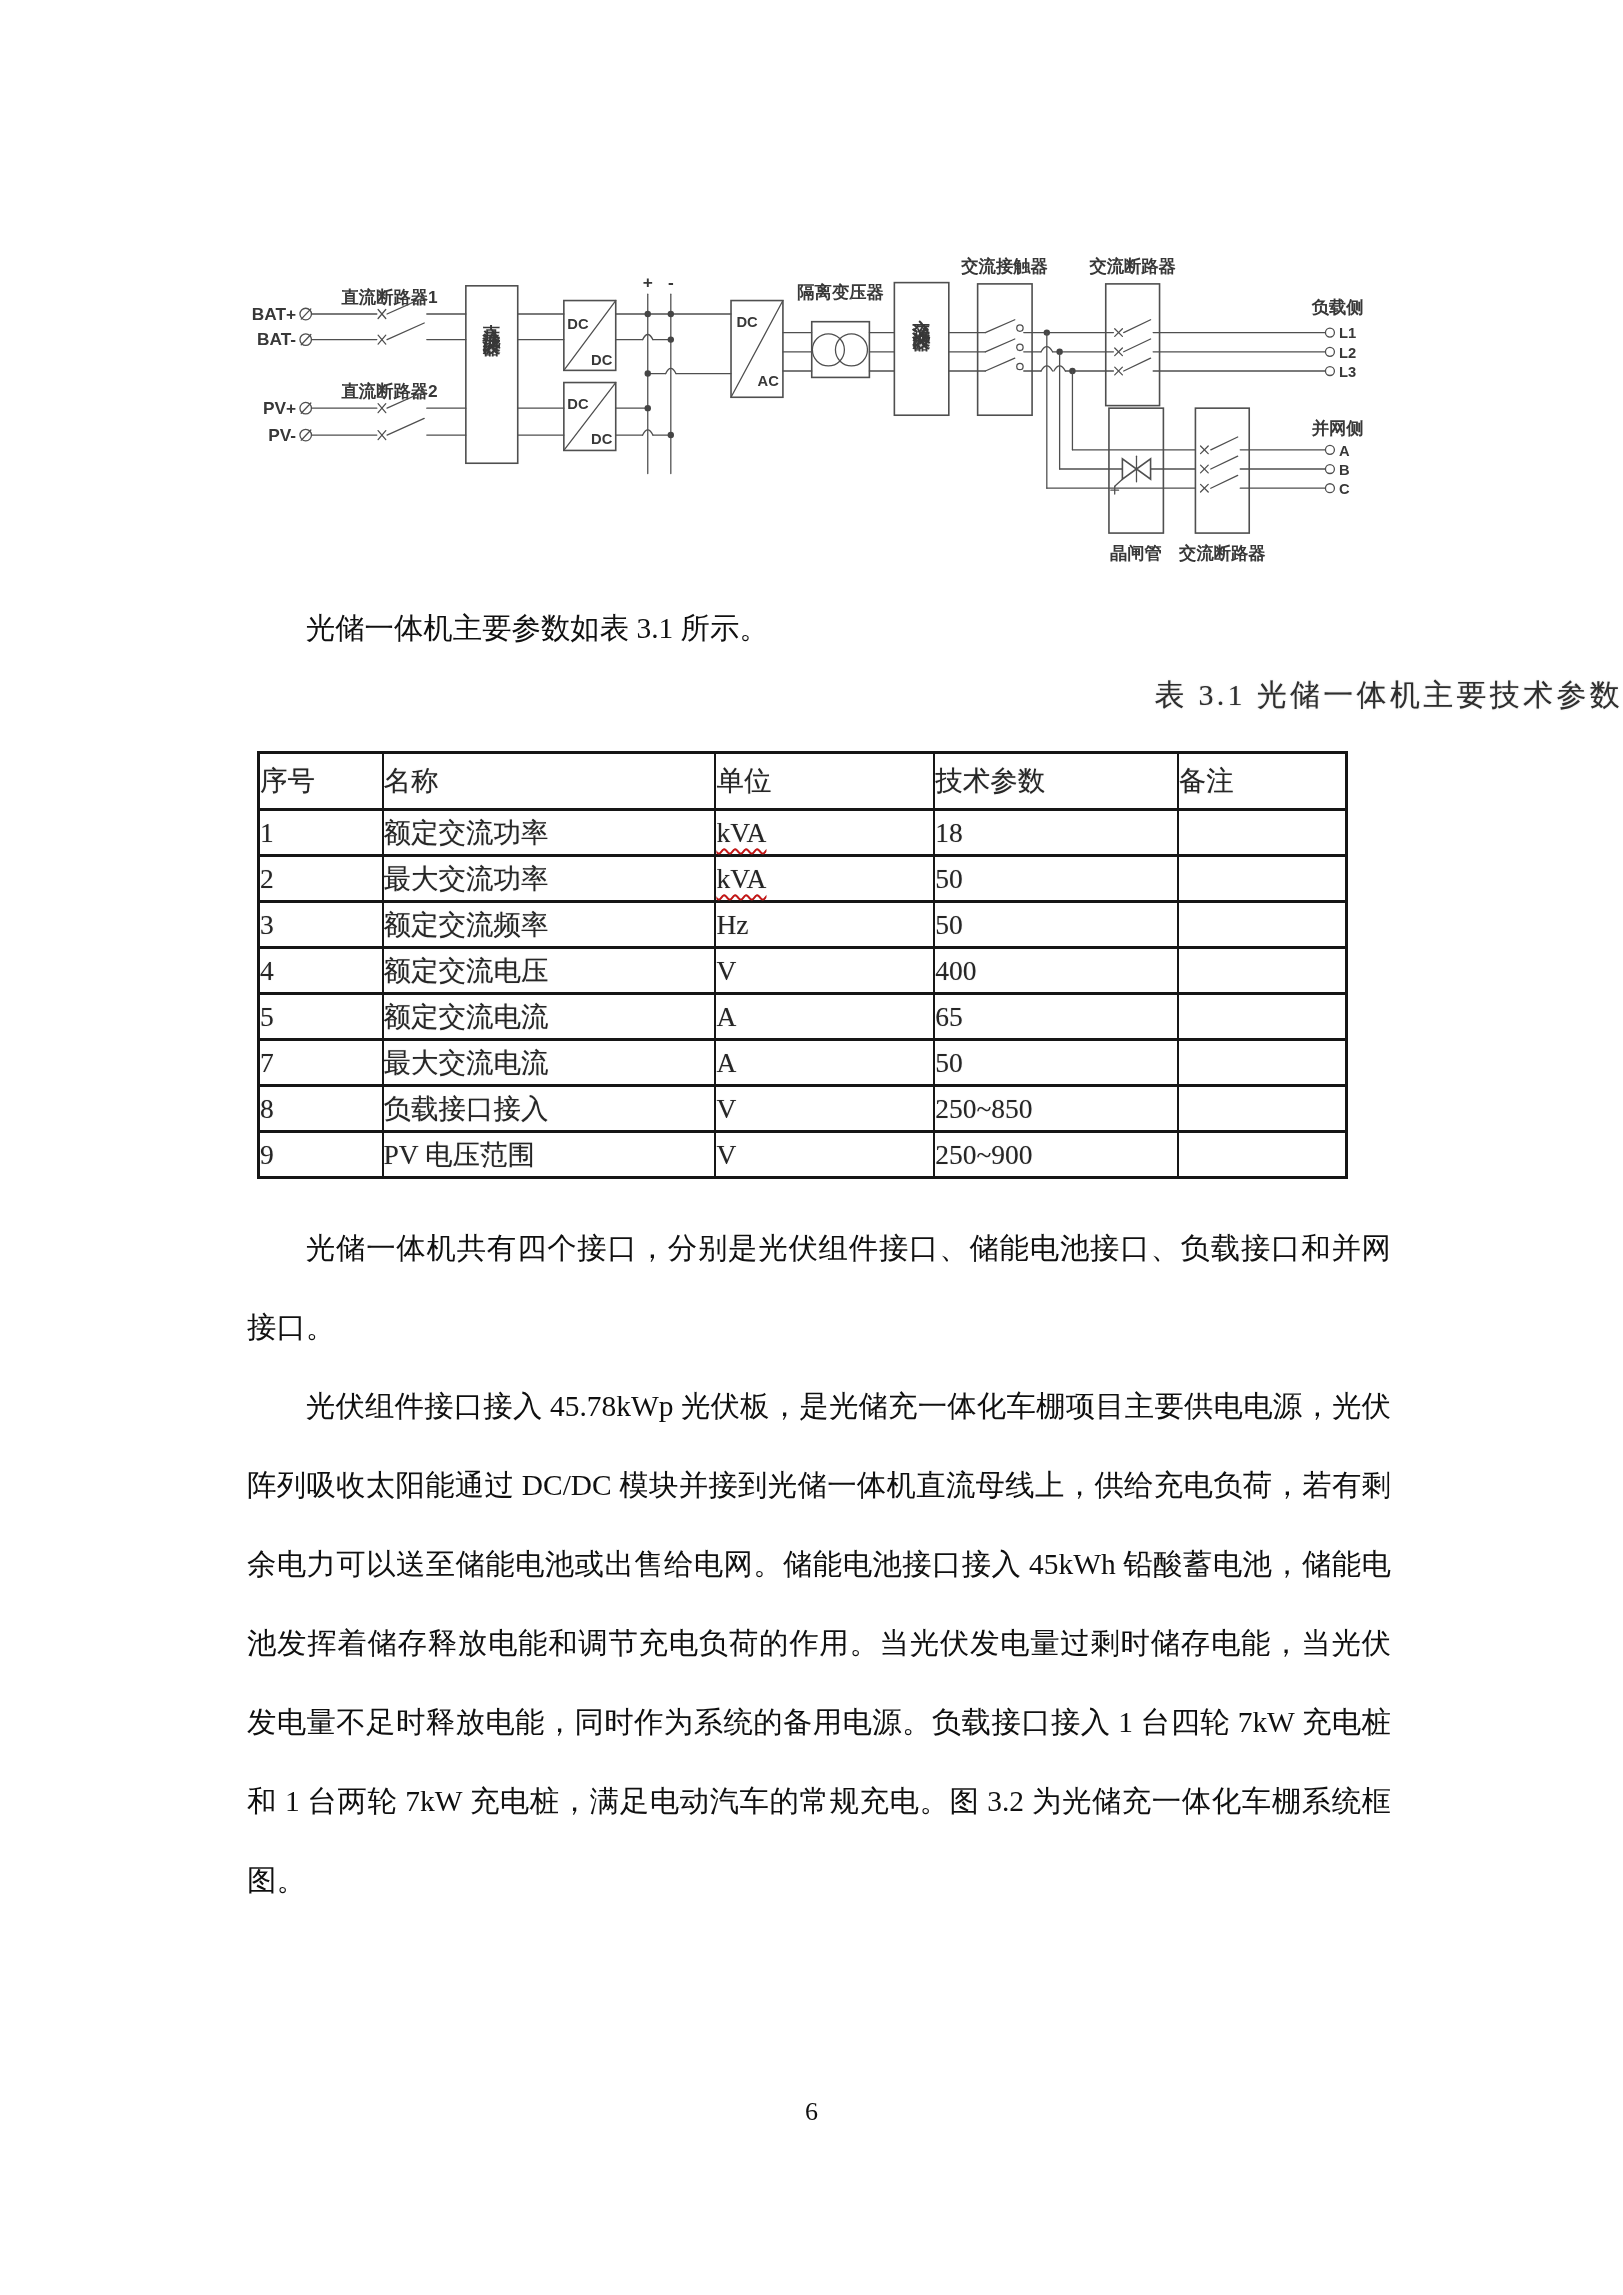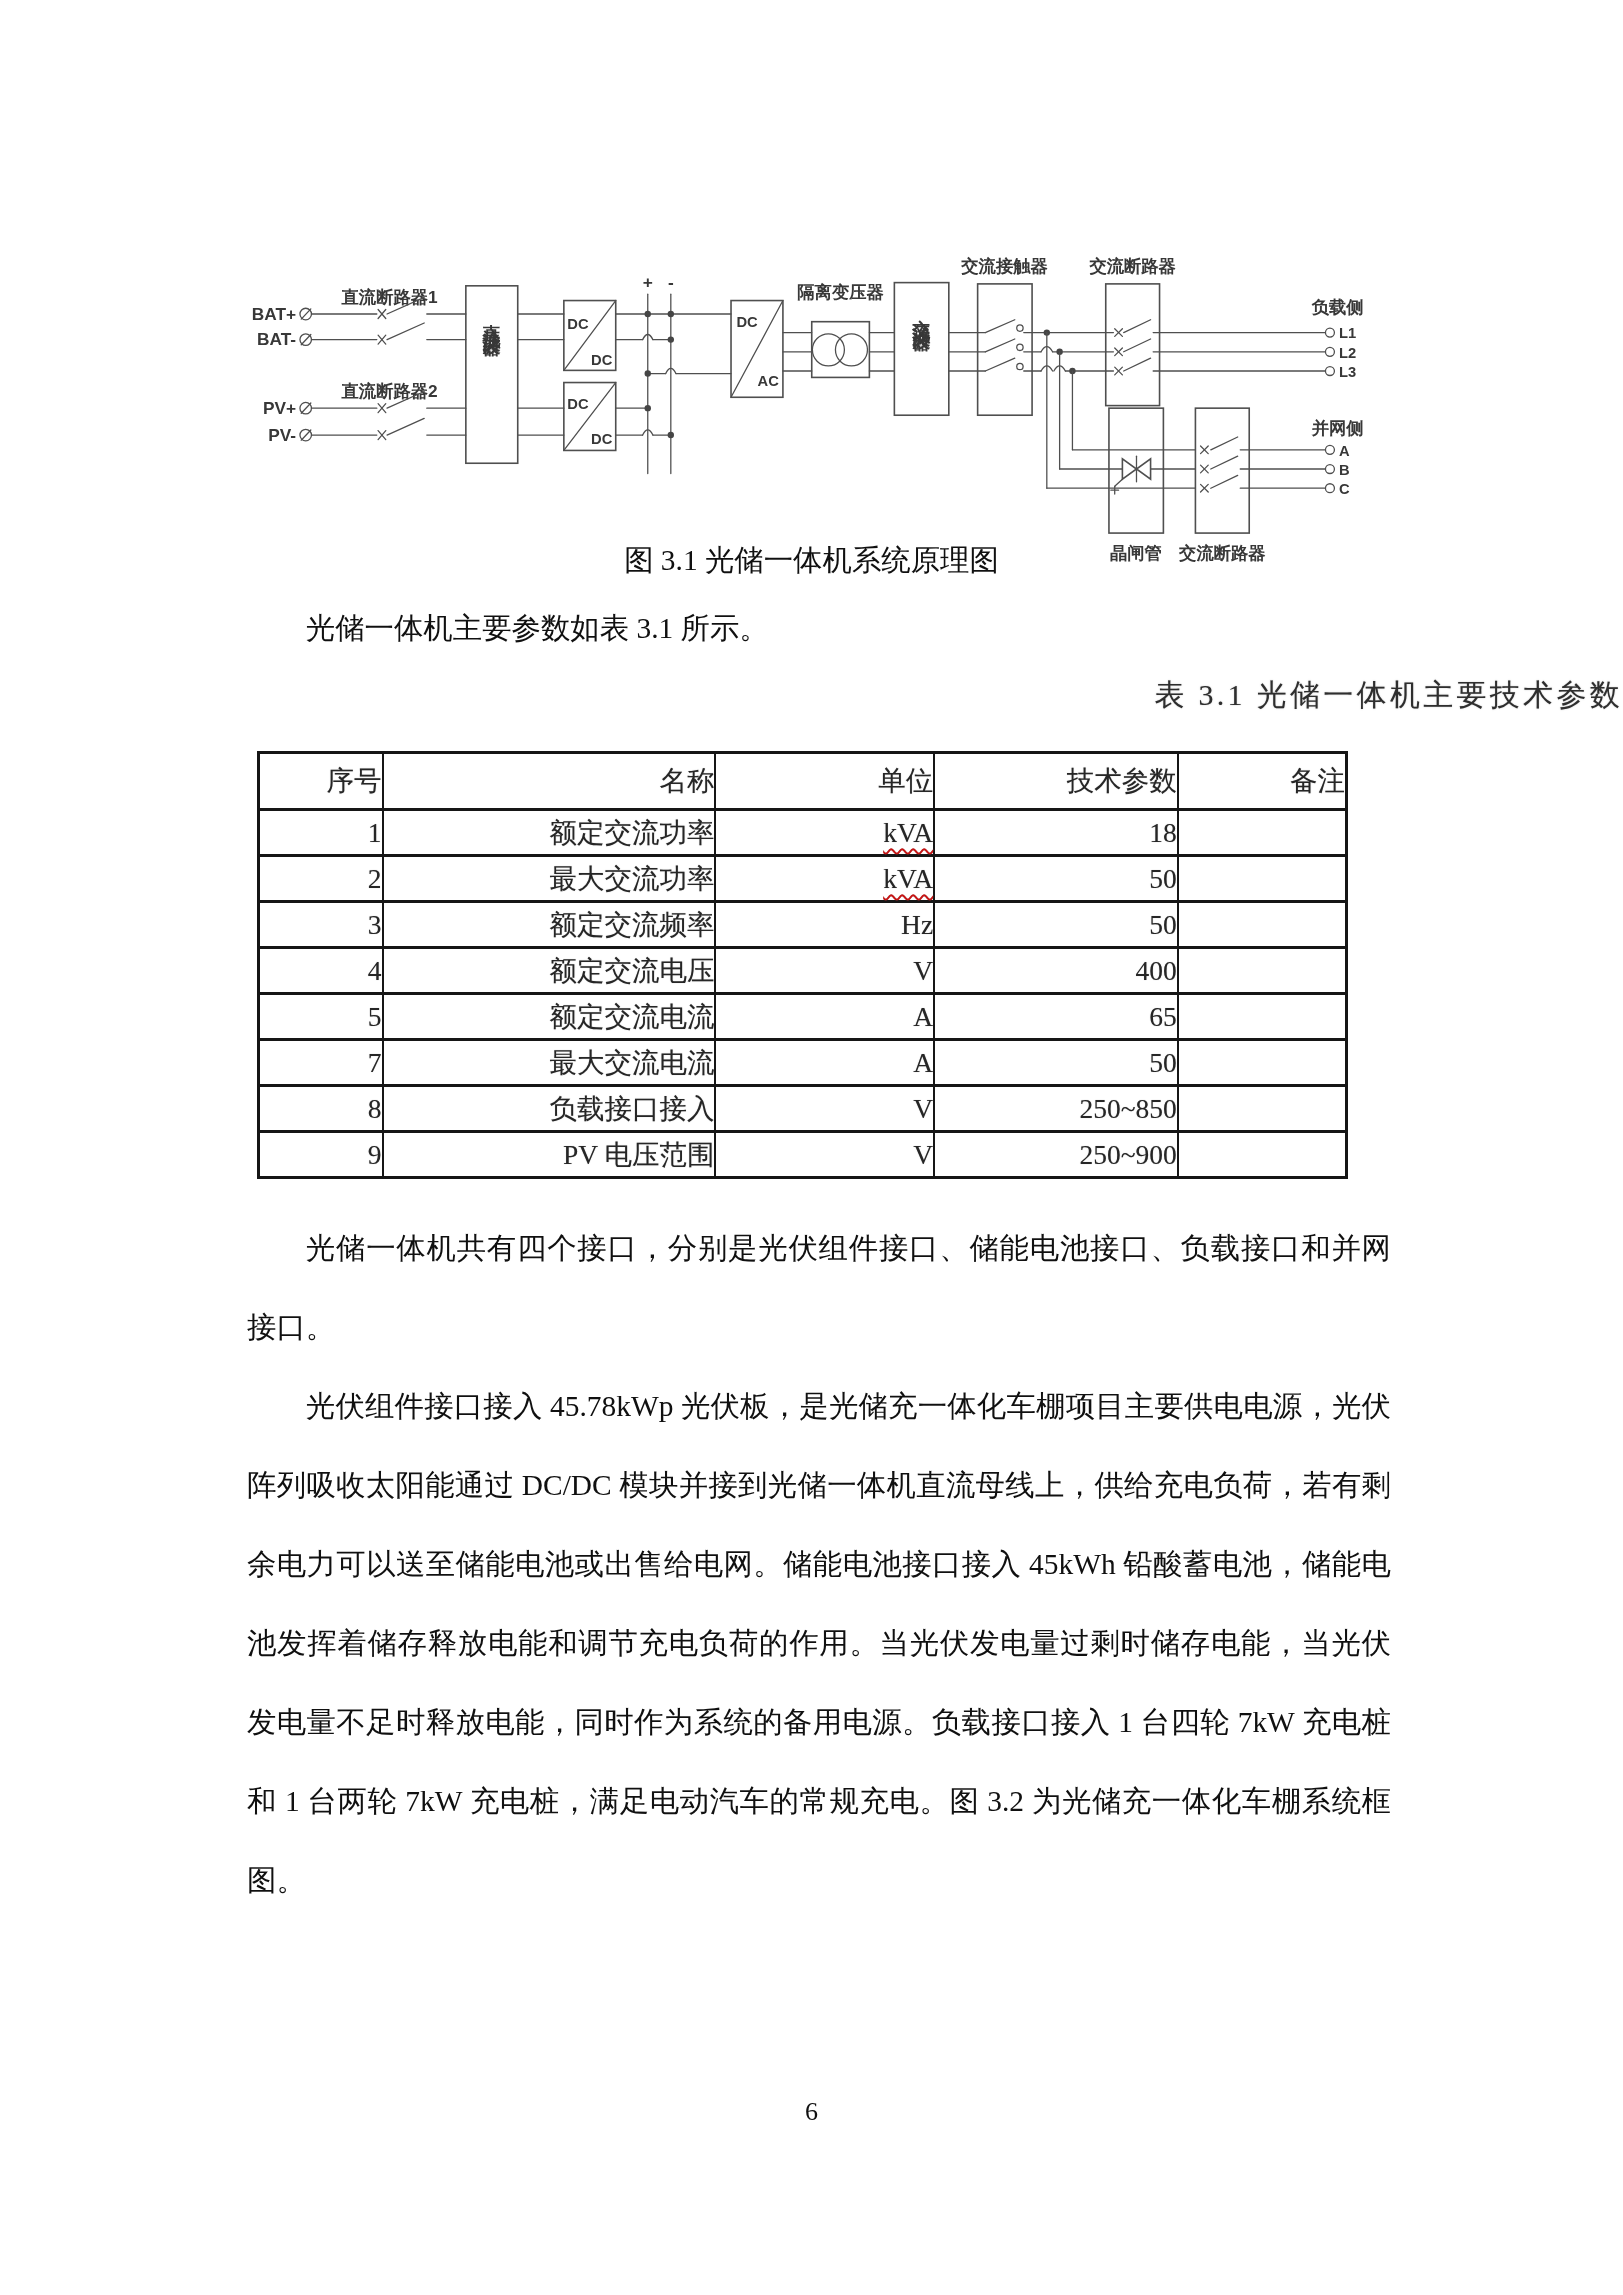--- a/index.html
+++ b/index.html
@@ -19,21 +19,21 @@
   .fig-caption{position:absolute;left:0;top:541px;width:100%;text-align:center;
                font-size:29.4px;line-height:39px;}
   .intro{position:absolute;left:247px;top:609px;width:1144px;margin:0;
          font-size:29.4px;line-height:39px;text-indent:2em;}
   .tbl-title{position:absolute;left:0;top:675px;width:100%;text-align:right;
              font-size:30px;line-height:39px;color:#2e2e2e;letter-spacing:3.3px;
              text-shadow:0 0 1.3px rgba(90,90,90,.5);}
 
   
   .ptable{position:absolute;left:257px;top:751px;width:1091px;border-collapse:collapse;
-          table-layout:fixed;text-align:right;font-size:27.5px;color:#262626;
+          table-layout:fixed;text-align:left;font-size:27.5px;color:#262626;
           border:3.9px solid #161616;text-shadow:0 0 1px rgba(90,90,90,.45);}
   .ptable th{font-weight:normal;height:54px;}
   .ptable td{height:43px;}
   .ptable th,.ptable td{border-top:3.3px solid #161616;border-bottom:3.3px solid #161616;
           border-left:2px solid #161616;border-right:2px solid #161616;padding:0;}
   .wavy{text-decoration-line:underline;text-decoration-style:wavy;
         text-decoration-color:#c81414;text-decoration-thickness:2px;text-underline-offset:5.9px;}
 
   
   .bodytext{position:absolute;left:247px;top:1209px;width:1144px;
@@ -274,21 +274,20 @@
         <circle class="ln" cx="1700" cy="365" r="7"></circle>
           <text class="dsm" x="1714" y="374">A</text>
         <circle class="ln" cx="1700" cy="395" r="7"></circle>
           <text class="dsm" x="1714" y="404">B</text>
         <circle class="ln" cx="1700" cy="425" r="7"></circle>
           <text class="dsm" x="1714" y="434">C</text>
       </g>
     </svg>
   </div>
 
-  <div class="fig-caption">图 3.1 光储一体机系统原理图</div>
 
   <p class="intro">光储一体机主要参数如表 3.1 所示。</p>
 
   <div class="tbl-title">表 3.1 光储一体机主要技术参数</div>
 
   <table class="ptable">
     <colgroup>
       <col style="width:11.4%">
         <col style="width:30.6%">
         <col style="width:20.1%">

